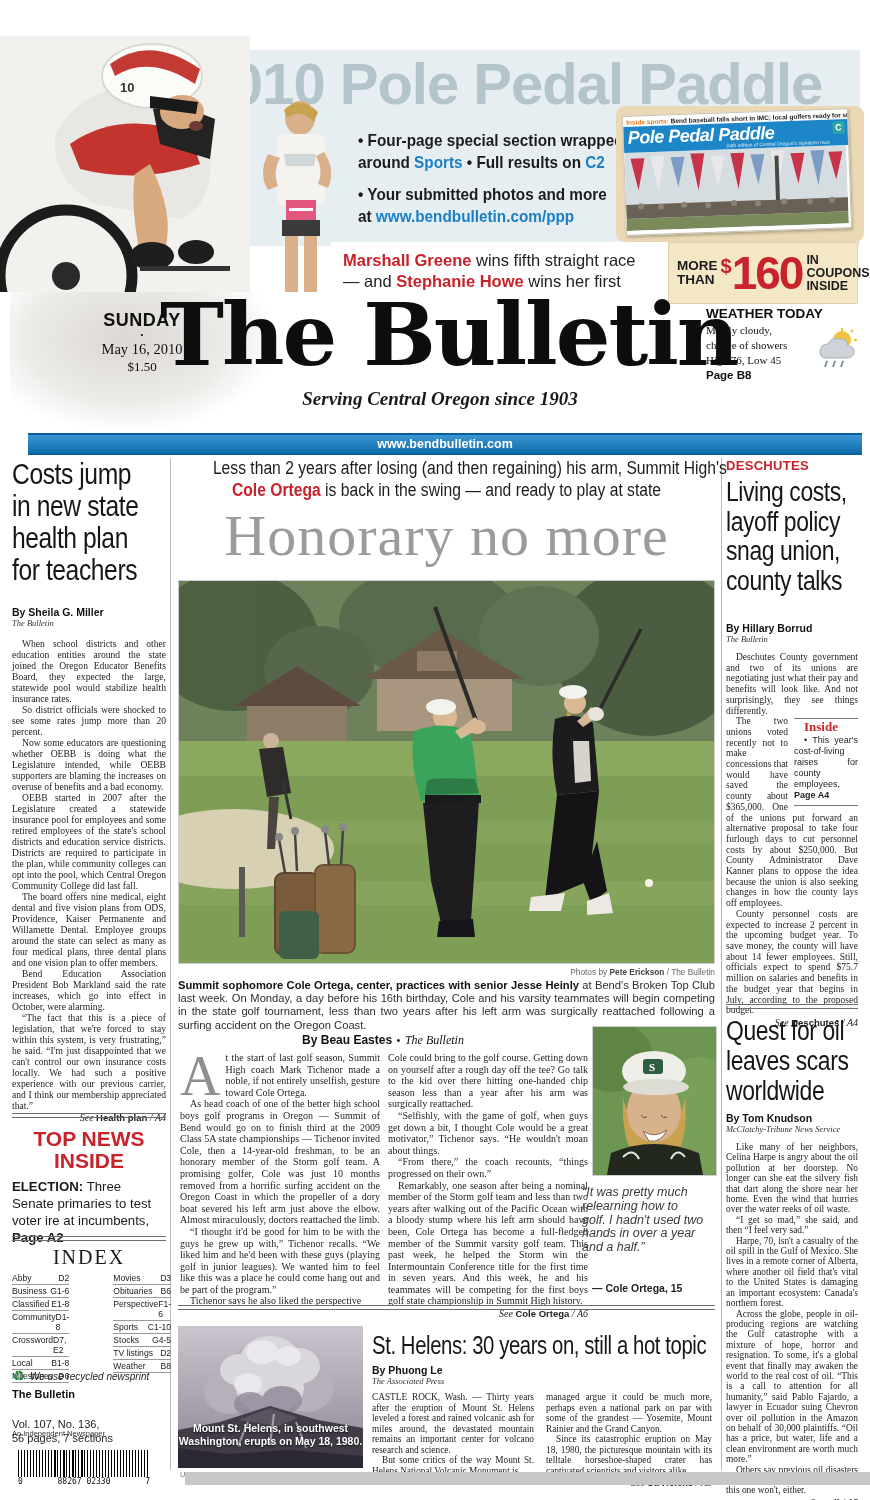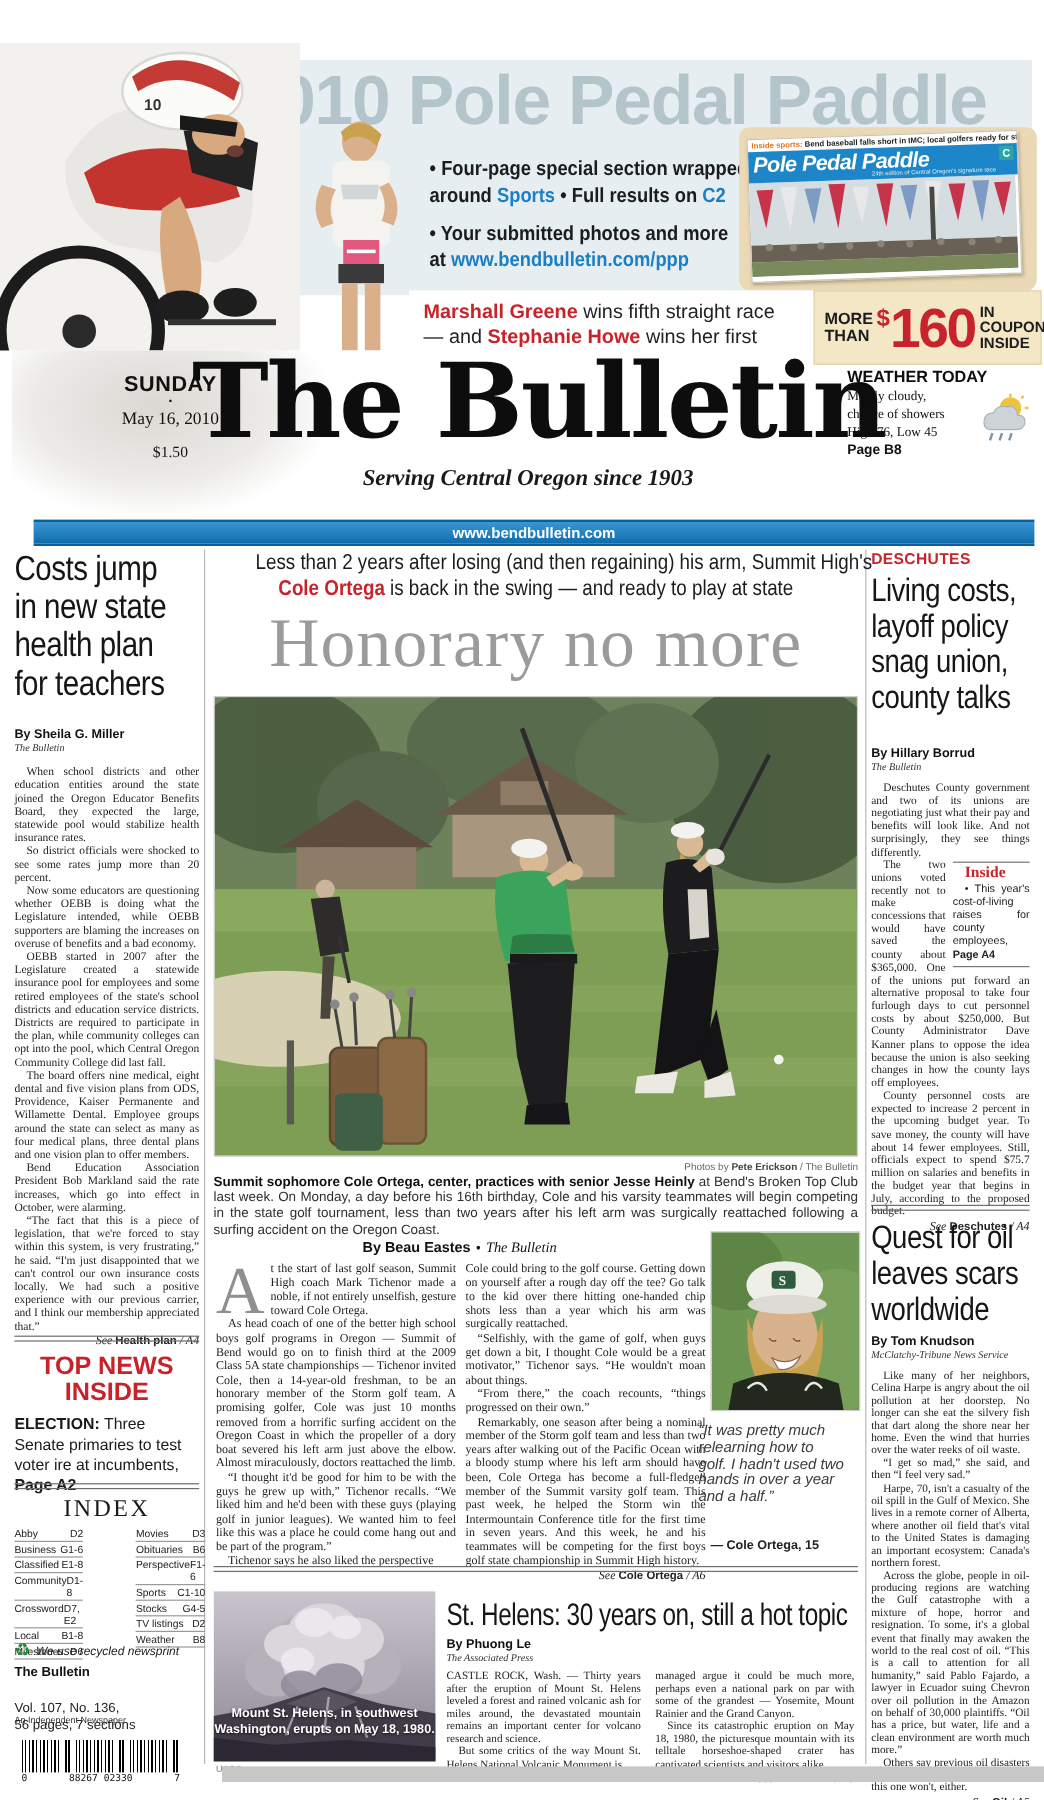--- a/index.html
+++ b/index.html
@@ -157,21 +157,21 @@
               <circle cx="132" cy="55" r="3"></circle>
               <circle cx="158" cy="54" r="3"></circle>
               <circle cx="184" cy="55" r="3"></circle>
               <circle cx="206" cy="54" r="3"></circle>
             </g>
           <rect x="0" y="66" width="222" height="12" fill="#7a8a5a"></rect>
         </svg>
       </div>
     </div>
 
-    <div class="abs" style="left:341px;top:228px;width:527px;height:62px;display:flex;">
+    <div class="abs" style="left:331px;top:228px;width:527px;height:62px;display:flex;">
       <div style="width:347px;background:#fff;padding:8px 0 0 12px;">
         <div class="strip-text"><span class="b red">Marshall Greene</span><span> wins fifth straight race</span></div>
         <div class="strip-text"><span>— and </span><span class="b red">Stephanie Howe</span><span> wins her first</span></div>
       </div>
       <div class="coupon" style="width:180px;padding-left:8px;">
         <div style="font-size:13.5px;font-weight:bold;line-height:14px;color:#1c1c1c;">
           <div>MORE</div>
             <div>THAN</div>
         </div>
         <div style="color:#c8232b;font-weight:bold;font-size:20px;margin:-14px 0 0 3px;">$</div>
@@ -180,21 +180,21 @@
       </div>
     </div>
   </div>
 
   <div class="abs" style="left:0;top:292px;width:870px;height:164px;">
     <div class="abs" style="left:10px;top:0;width:260px;height:135px;background:radial-gradient(ellipse at 45% 35%, #dcd8d3 0%, #ecebe8 50%, rgba(255,255,255,0) 75%);"></div>
     <div class="abs center" style="left:62px;top:18px;width:160px;">
       <div style="font-weight:bold;font-size:18px;letter-spacing:.5px;color:#101010;">SUNDAY</div>
       <div style="font-size:8px;line-height:8px;">•</div>
       <div class="serif" style="font-size:14.5px;margin-top:2px;">May 16, 2010</div>
-      <div class="serif" style="font-size:13px;margin-top:11px;">$1.50</div>
+      <div class="serif" style="font-size:13px;margin-top:1px;">$1.50</div>
     </div>
     <div class="abs center nameplate" style="left:160px;top:-4px;width:560px;">The Bulletin</div>
     <div class="abs center tagline" style="left:160px;top:96px;width:560px;">Serving Central Oregon since 1903</div>
     <div class="abs" style="left:706px;top:14px;width:158px;">
       <div style="font-weight:bold;font-size:13.5px;color:#0d0d0d;">WEATHER TODAY</div>
       <div class="serif" style="font-size:11px;line-height:15px;margin-top:2px;width:112px;">
         <div>Mostly cloudy,</div>
         <div>chance of showers</div>
         <div>High 76, Low 45</div>
       </div>
@@ -423,21 +423,21 @@
       <span class="serif it" style="font-size:12px;">The Bulletin</span>
     </div>
 
     <div class="abs copy center-copy" style="top:596px;left:2px;width:200px;">
       <p class="noindent"><span class="dropcap">A</span><span>t the start of last golf season, Summit High coach Mark Tichenor made a noble, if not entirely unselfish, gesture toward Cole Ortega.</span></p>
       <p>As head coach of one of the better high school boys golf programs in Oregon — Summit of Bend would go on to finish third at the 2009 Class 5A state championships — Tichenor invited Cole, then a 14-year-old freshman, to be an honorary member of the Storm golf team. A promising golfer, Cole was just 10 months removed from a horrific surfing accident on the Oregon Coast in which the propeller of a dory boat severed his left arm just above the elbow. Almost miraculously, doctors reattached the limb.</p>
       <p>“I thought it'd be good for him to be with the guys he grew up with,” Tichenor recalls. “We liked him and he'd been with these guys (playing golf in junior leagues). We wanted him to feel like this was a place he could come hang out and be part of the program.”</p>
       <p>Tichenor says he also liked the perspective</p>
     </div>
     <div class="abs copy center-copy" style="top:596px;left:210px;width:200px;">
-      <p class="noindent">Cole could bring to the golf course. Getting down on yourself after a rough day off the tee? Go talk to the kid over there hitting one-handed chip shots less than a year which his arm was surgically reattached.</p>
+      <p class="noindent">Cole could bring to the golf course. Getting down on yourself after a rough day off the tee? Go talk to the kid over there hitting one-handed chip season less than a year after his arm was surgically reattached.</p>
       <p>“Selfishly, with the game of golf, when guys get down a bit, I thought Cole would be a great motivator,” Tichenor says. “He wouldn't moan about things.</p>
       <p>“From there,” the coach recounts, “things progressed on their own.”</p>
       <p>Remarkably, one season after being a nominal member of the Storm golf team and less than two years after walking out of the Pacific Ocean with a bloody stump where his left arm should have been, Cole Ortega has become a full-fledged member of the Summit varsity golf team. This past week, he helped the Storm win the Intermountain Conference title for the first time in seven years. And this week, he and his teammates will be competing for the first boys golf state championship in Summit High history.</p>
       <div class="see"><span>See </span><b>Cole Ortega</b><span> / A6</span></div>
     </div>
 
     <svg class="abs photo-frame" style="left:414px;top:570px;" width="123" height="148" viewBox="0 0 123 148">
       <rect width="123" height="148" fill="#6d9653"></rect>
       <ellipse cx="20" cy="30" rx="40" ry="35" fill="#5a8144" opacity=".8"></ellipse>
       <ellipse cx="105" cy="90" rx="45" ry="60" fill="#7ba25e" opacity=".8"></ellipse>

